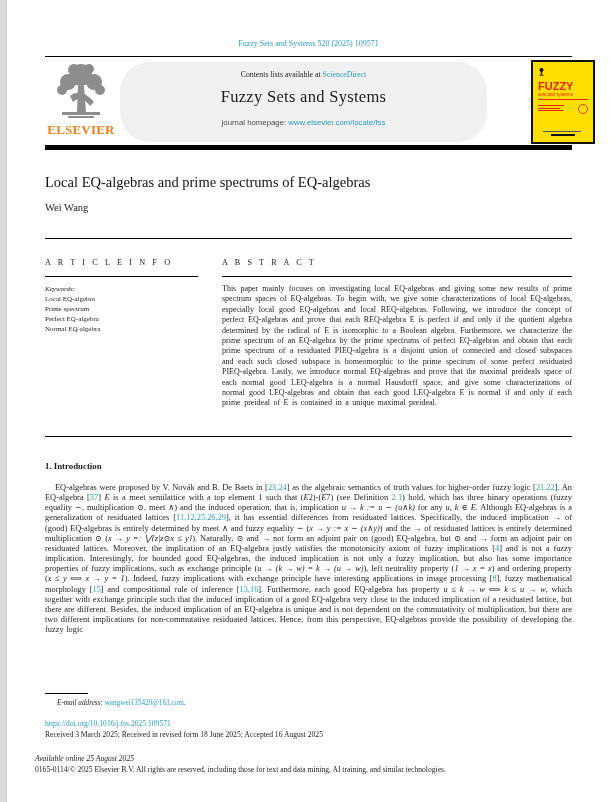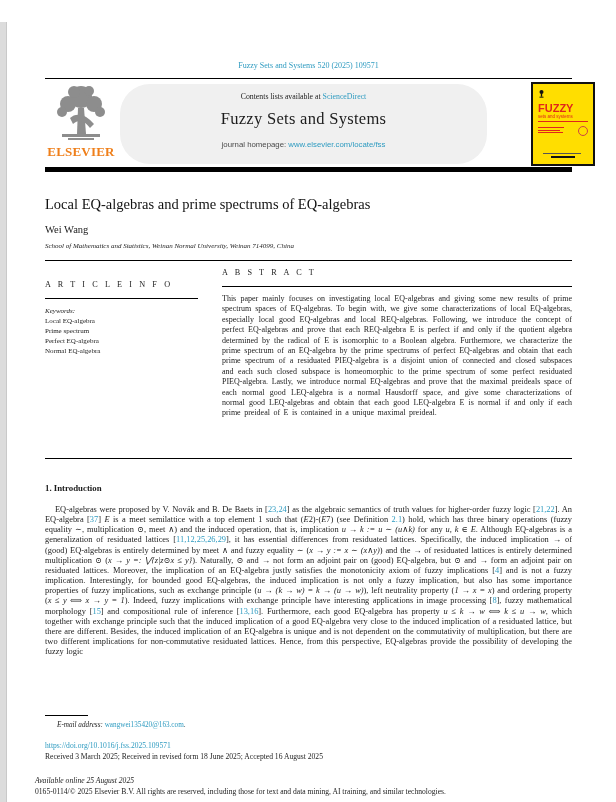--- a/index.html
+++ b/index.html
@@ -1,18 +1,18 @@
 <!DOCTYPE html>
 <html><head>
 <meta charset="utf-8">
 <style>
   html,body{margin:0;padding:0;}
   body{background:#ffffff; width:616px; height:802px; overflow:hidden;
        font-family:"Liberation Serif","DejaVu Serif",serif; color:#1c1c1c;}
-  .page{position:relative; width:616px; height:566px; background:#fff;margin-top:22px;}
+  .page{position:relative; width:616px; height:566px; background:#fff;}
   .edge{position:absolute; left:0; top:0; width:6px; height:802px; background:#dcdcdc; border-right:1px solid #c9c9c9;}
   .tlink{color:#2E9BC0; }
   .top-citation{position:absolute; top:39px; left:45px; width:527px; text-align:center; font-size:8px; color:#2E9BC0;}
   .top-rule{position:absolute; top:56px; left:45px; width:527px; height:1px; background:#000;}
   .logo-block{position:absolute; left:45px; top:62px; width:72px; height:82px; text-align:center;}
   .logo-block svg{display:block; margin:0 auto;}
   .elsevier-word{font-size:13px; font-weight:bold; color:#EF7F1A; letter-spacing:0.2px; margin-top:-2px;}
   .banner{position:absolute; left:120px; top:62px; width:367px; height:80px; background:#f0f0f0; text-align:center;border-radius:30px;}
   .banner .contents{margin-top:8px; font-size:7.8px;}
   .banner .jtitle{margin-top:8px; font-size:16.5px; letter-spacing:0.3px;}
@@ -28,21 +28,21 @@
   .cover .circ{width:8px; height:8px; border:1px solid #c44; border-radius:50%;}
   .cover .bottomlines{position:absolute; bottom:6px; left:10px; width:40px;}
   .cover .bottomlines div{height:1px; background:#555; margin-bottom:2px;}
   .cover .bottomlines .dk{background:#111; height:2px; width:24px; margin:0 auto;}
   .thick-bar{position:absolute; top:145px; left:45px; width:527px; height:5px; background:#000;}
   .article-title{position:absolute; top:174px; left:45px; width:527px; font-size:14.5px; color:#111;}
   .author{position:absolute; top:202px; left:45px; font-size:10.5px;}
   .affil{position:absolute; top:220px; left:45px; font-size:7px; font-style:italic;}
   .mid-rule{position:absolute; top:238px; left:45px; width:527px; height:1px; background:#000;}
   .col-left{position:absolute; left:45px; top:258px; width:153px;}
-  .col-right{position:absolute; left:222px; top:246px; width:350px;}
+  .col-right{position:absolute; left:222px; top:258px; width:350px;}
   .sec-head{font-size:8.2px; letter-spacing:2.6px; color:#222;}
   .head-rule{height:1px; background:#000; margin-top:9px;}
   .kw-label{font-size:7px; font-style:italic; margin-top:8px;}
   .kw-list{font-size:7px; line-height:10px; margin-top:1px;}
   .abstract{font-size:8px; line-height:10.4px; text-align:justify; word-spacing:1.5px; margin-top:7px; color:#1c1c1c;}
   .abs-bottom-rule{position:absolute; top:436px; left:45px; width:527px; height:1px; background:#000;}
   .intro-head{position:absolute; top:461px; left:45px; font-size:8.8px; font-weight:bold;}
   .intro-para{position:absolute; top:483px; left:45px; width:527px; font-size:8.4px; line-height:10.15px;
               text-align:justify; text-indent:10px; word-spacing:0.5px;}
   .math{font-style:italic;}
@@ -110,21 +110,20 @@
     <div class="bottomlines">
       <div style="width:38px"></div>
       <div class="dk"></div>
     </div>
   </div>
 
   <div class="thick-bar"></div>
 
   <div class="article-title">Local EQ-algebras and prime spectrums of EQ-algebras</div>
   <div class="author">Wei Wang</div>
-  <div class="affil">School of Mathematics and Statistics, Weinan Normal University, Weinan 714099, China</div>
   <div class="mid-rule"></div>
 
   <div class="col-left">
     <div class="sec-head">A R T I C L E   I N F O</div>
     <div class="head-rule"></div>
     <div class="kw-label">Keywords:</div>
     <div class="kw-list">
         <div>Local EQ-algebra</div>
         <div>Prime spectrum</div>
         <div>Perfect EQ-algebra</div>

